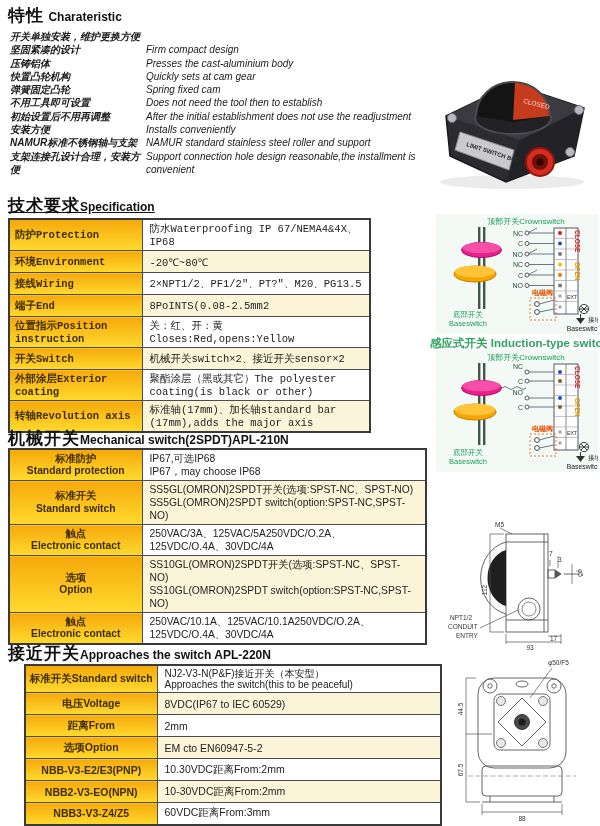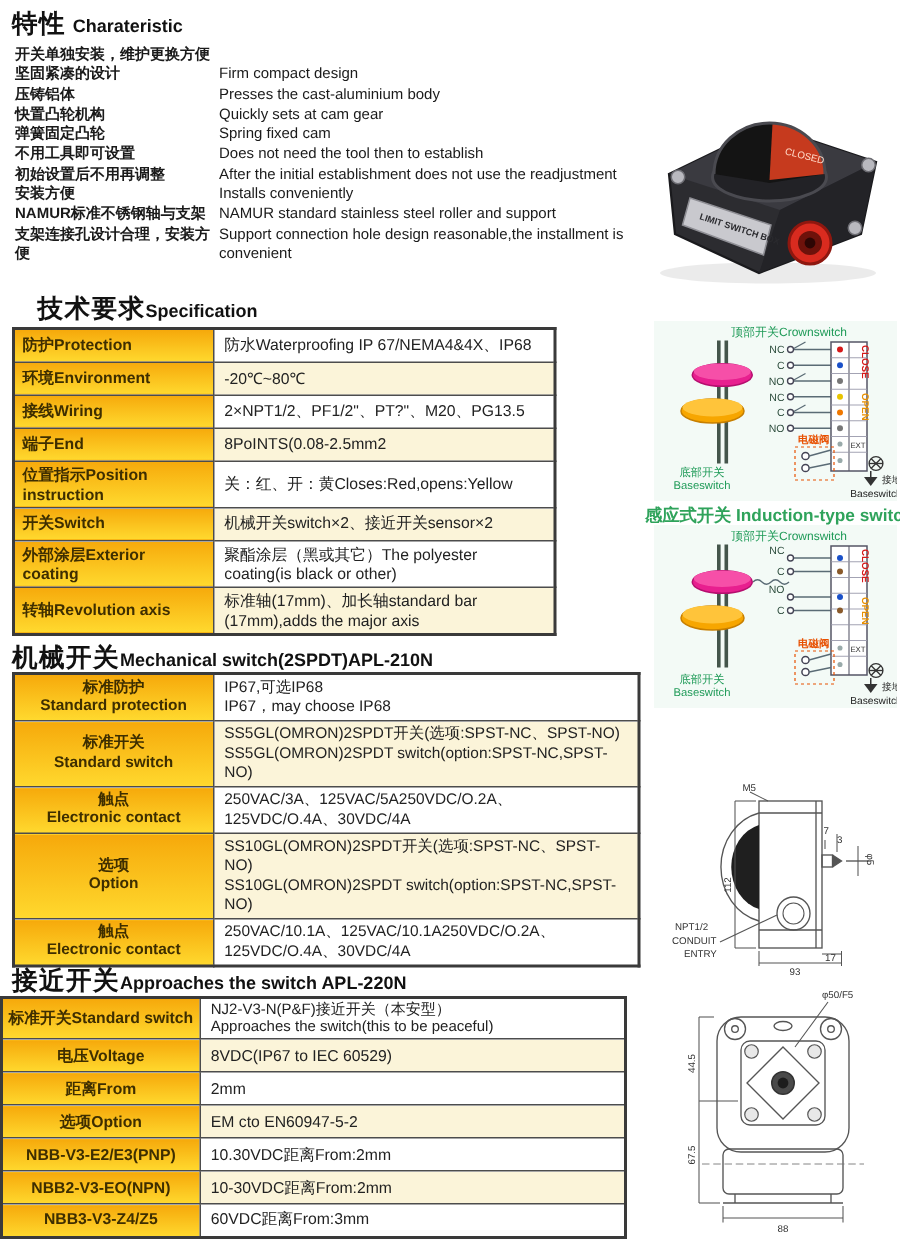--- a/index.html
+++ b/index.html
@@ -6,21 +6,21 @@
   body{
     width:600px;height:826px;position:relative;background:#ffffff;
     font-family:"Liberation Sans", sans-serif;color:#222;overflow:hidden;
   }
   .abs{position:absolute;}
   
   .sec-title{white-space:nowrap;color:#111;}
   .sec-title .zh{font-size:17px;font-weight:800;letter-spacing:1px;}
   .sec-title .en{font-size:12px;font-weight:800;}
   
-  .char-list{font-size:10px;line-height:13.3px;}
+  .char-list{font-size:10px;line-height:13.3px;font-style:italic;}
   .char-row{display:flex;}
   .char-zh{width:136px;flex:0 0 136px;color:#1a1a1a;font-weight:600;}
   .char-en{color:#1a1a1a;}
   
   table.tbl{border-collapse:collapse;table-layout:fixed;border:2px solid #3a3a3a;}
   table.tbl td{border:1px solid #4c4c4c;font-size:10.5px;vertical-align:middle;overflow:hidden;}
   td.lbl{
     background:linear-gradient(180deg,#F6A90B 0%,#FFD92E 100%);
     font-weight:bold;color:#3e2e00;padding:2px 5px;
   }
@@ -105,25 +105,25 @@
 
   <polygon points="36,92 90,110 85,130 31,110" fill="#c9c9ce" stroke="#8e8e94"></polygon>
   <text x="42" y="106" font-size="6" font-weight="bold" fill="#2a2a2e" transform="rotate(18 42 106)">LIMIT SWITCH BOX</text>
 
   <circle cx="116" cy="122" r="14" fill="#d92b1f" stroke="#8e170f" stroke-width="2"></circle>
   <circle cx="116" cy="122" r="8" fill="#6e120b"></circle>
   <circle cx="116" cy="122" r="3.6" fill="#2e0604"></circle>
 </svg>
 </div>
 
-<div class="abs sec-title" style="left:25px;top:194px;">
+<div class="abs sec-title" style="left:8px;top:194px;text-decoration:underline;">
   <span class="zh">技术要求</span><span class="en">Specification</span>
 </div>
 
-<table class="tbl abs" style="left:8px;top:218px;width:363px;">
+<table class="tbl abs" style="left:8px;top:218px;width:363px;font-family:Liberation Mono, monospace;">
   <colgroup>
       <col style="width:133px;">
       <col>
     </colgroup>
   <tbody>
       <tr style="height:22px;">
         <td class="lbl">防护Protection</td>
         <td class="val">防水Waterproofing IP 67/NEMA4&amp;4X、IP68</td>
       </tr>
   <tr class="alt" style="height:22px;">
@@ -430,21 +430,21 @@
     <text x="104" y="124.5">17</text>
     <text x="84" y="134" text-anchor="middle">93</text>
   </g>
 </svg>
 </div>
 
 <div class="abs sec-title" style="left:8px;top:642px;">
   <span class="zh">接近开关</span><span class="en">Approaches the switch APL-220N</span>
 </div>
 
-<table class="tbl abs" style="left:0;top:664px;width:418px;border-radius:10px;">
+<table class="tbl abs" style="left:24px;top:664px;width:418px;border-radius:10px;">
   <colgroup>
       <col style="width:132px;">
       <col>
     </colgroup>
   <tbody>
       <tr style="height:24px;">
     <td class="lbl center">标准开关Standard switch</td>
     <td class="val">
           <div style="font-size:10px;line-height:11px;">NJ2-V3-N(P&amp;F)接近开关（本安型）</div>
           <div style="font-size:10px;line-height:11px;">Approaches the switch(this to be peaceful)</div>

